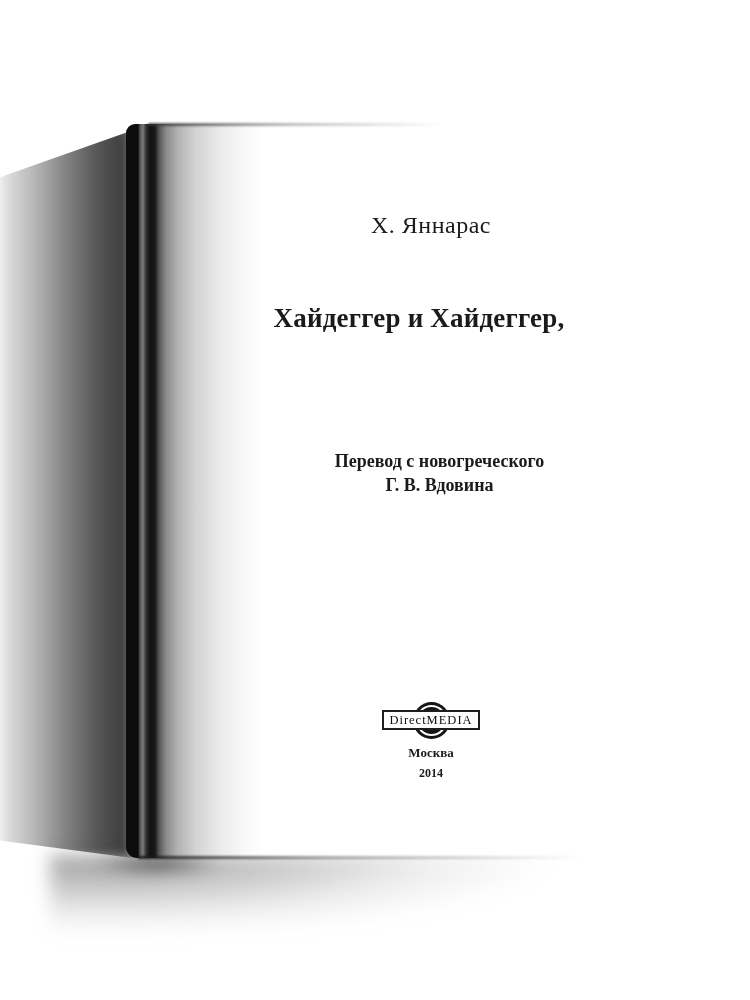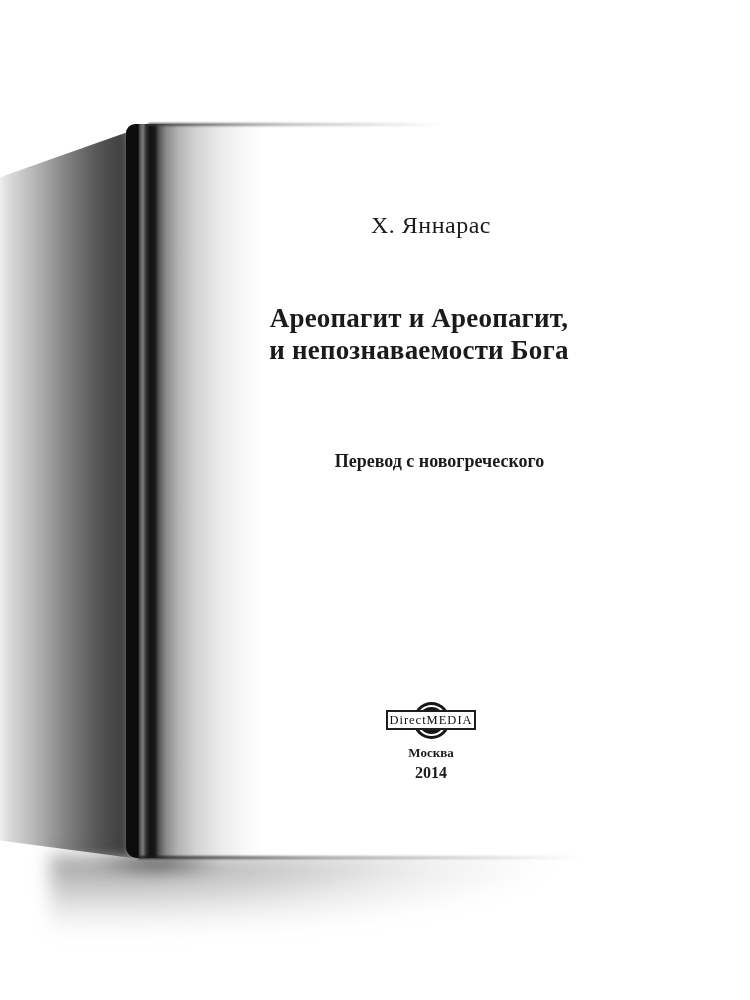--- a/index.html
+++ b/index.html
@@ -115,20 +115,21 @@
     padding-left: 17px;
   }
   .translation span { display: block; }
 
   
   .imprint { top: 578px; }
   .logo {
     position: relative;
     width: 90px; height: 37px;
     margin: 0 auto;
+    padding-left: 8px;
   }
   .logo-circle {
     position: absolute;
     left: 50%; top: 0;
     width: 37px; height: 37px;
     margin-left: -18.5px;
     border-radius: 50%;
     background: #161616;
   }
   .logo-circle::after {
@@ -155,45 +156,45 @@
     white-space: nowrap;
   }
   .city {
     margin-top: 4px;
     font-weight: 700;
     font-size: 13px;
     line-height: 20px;
   }
   .year {
     font-weight: 700;
-    font-size: 16px;
+    font-size: 12px;
     line-height: 20px;
   }
 </style>
 </head>
 <body>
 
 <div class="scene">
   <div class="shadow-side"></div>
   <div class="shadow-under"></div>
   <div class="shadow-under-spine"></div>
 
   <div class="page">
     <div class="edge-top"></div>
     <div class="edge-bottom"></div>
 
     <div class="author">Х. Яннарас</div>
 
     <h1 class="title">
-      <span>Ареопагит и Ареопагит,</span>
-      <span>и непознаваемости Бога</span>
+      <span>Хайдеггер и Хайдеггер,</span>
     </h1>
 
     <div class="translation">
       <span>Перевод с новогреческого</span>
+      <span>Г. В. Вдовина</span>
     </div>
 
     <div class="imprint">
       <div class="logo">
         <div class="logo-circle"></div>
         <div class="logo-plate">DirectMEDIA</div>
       </div>
       <div class="city">Москва</div>
       <div class="year">2014</div>
     </div>

